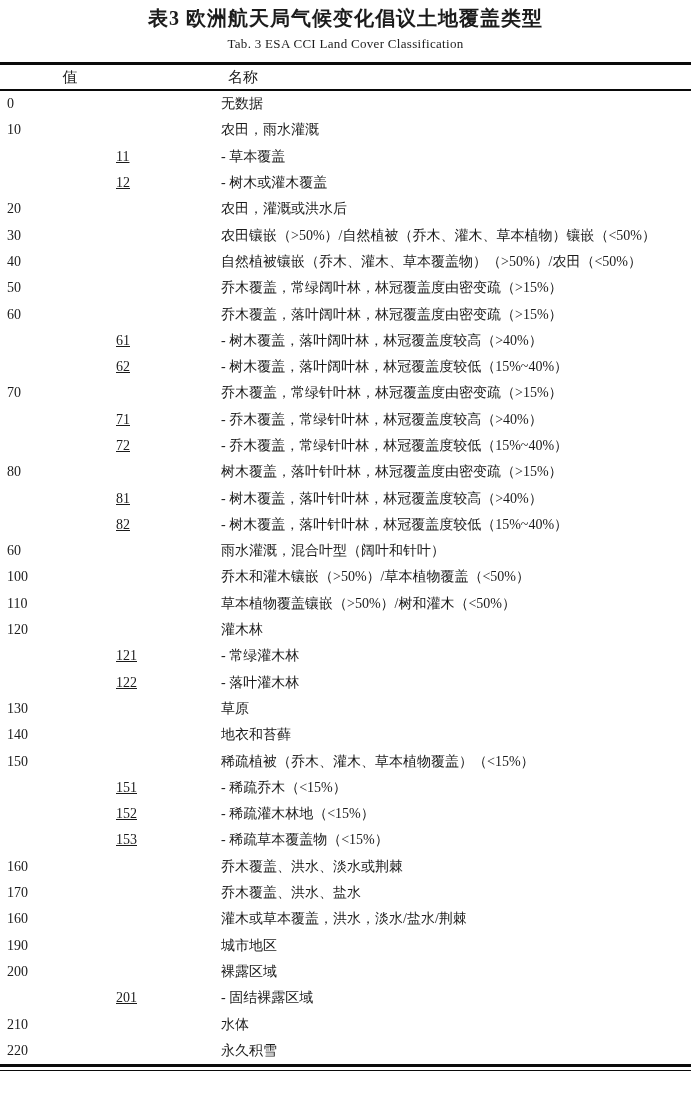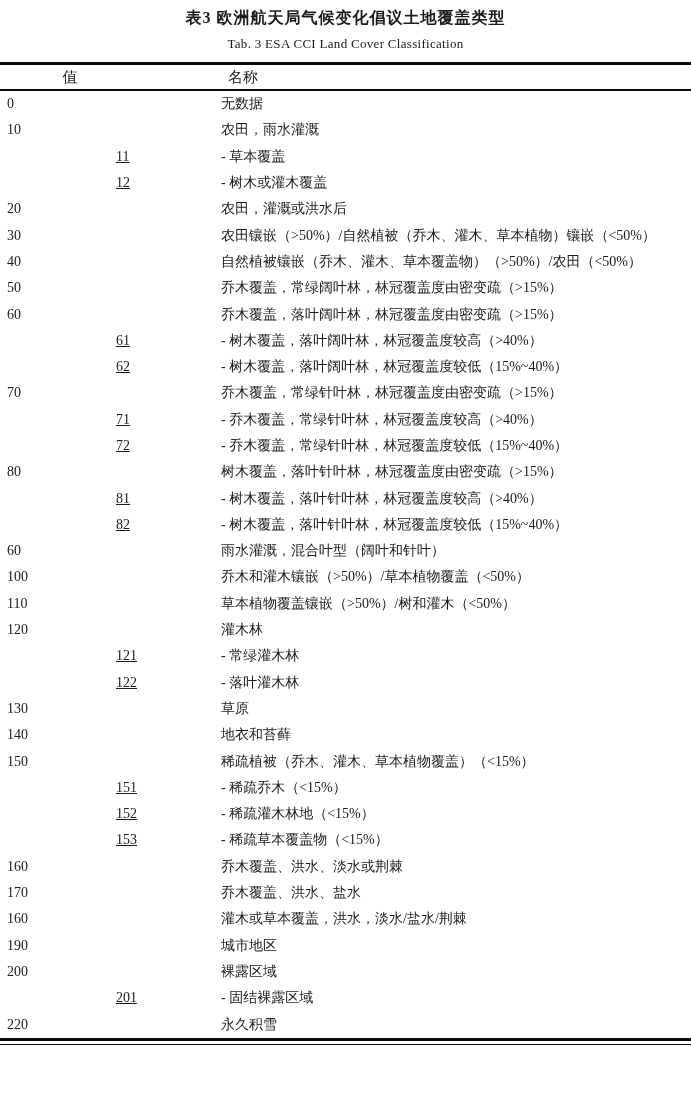--- a/index.html
+++ b/index.html
@@ -12,21 +12,21 @@
     position: relative;
     font-family: "Liberation Serif", "DejaVu Serif", serif;
     color: #1b1b1b;
     overflow: hidden;
   }
   .titles {
     padding-top: 5px;
     text-align: center;
   }
   .title-zh {
-    font-size: 16px;
+    font-size: 20px;
     font-weight: bold;
     line-height: 26px;
     letter-spacing: 1px;
   }
   .title-en {
     font-size: 13px;
     font-weight: normal;
     line-height: 26px;
     letter-spacing: 0.3px;
   }
@@ -267,20 +267,25 @@
     <div class="c-value">200</div>
     <div class="c-sub"></div>
     <div class="c-name">裸露区域</div>
   </div>
       <div class="row">
     <div class="c-value"></div>
     <div class="c-sub">201</div>
     <div class="c-name">- 固结裸露区域</div>
   </div>
       <div class="row">
+    <div class="c-value">210</div>
+    <div class="c-sub"></div>
+    <div class="c-name">水体</div>
+  </div>
+      <div class="row">
     <div class="c-value">220</div>
     <div class="c-sub"></div>
     <div class="c-name">永久积雪</div>
   </div>
     </div>
   <div class="bottom-rule-thick"></div>
   <div class="bottom-rule-thin"></div>
 </div>
 
 </body></html>

